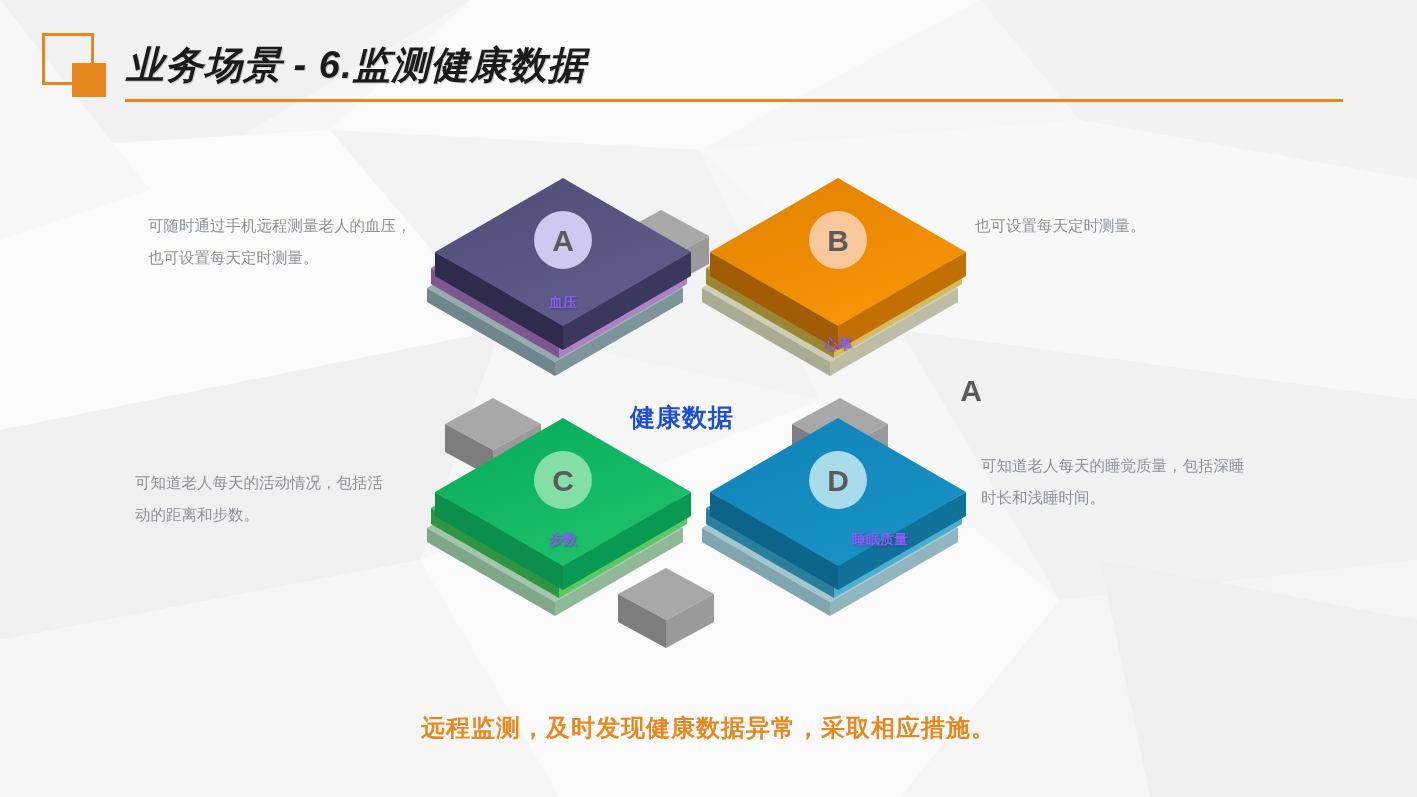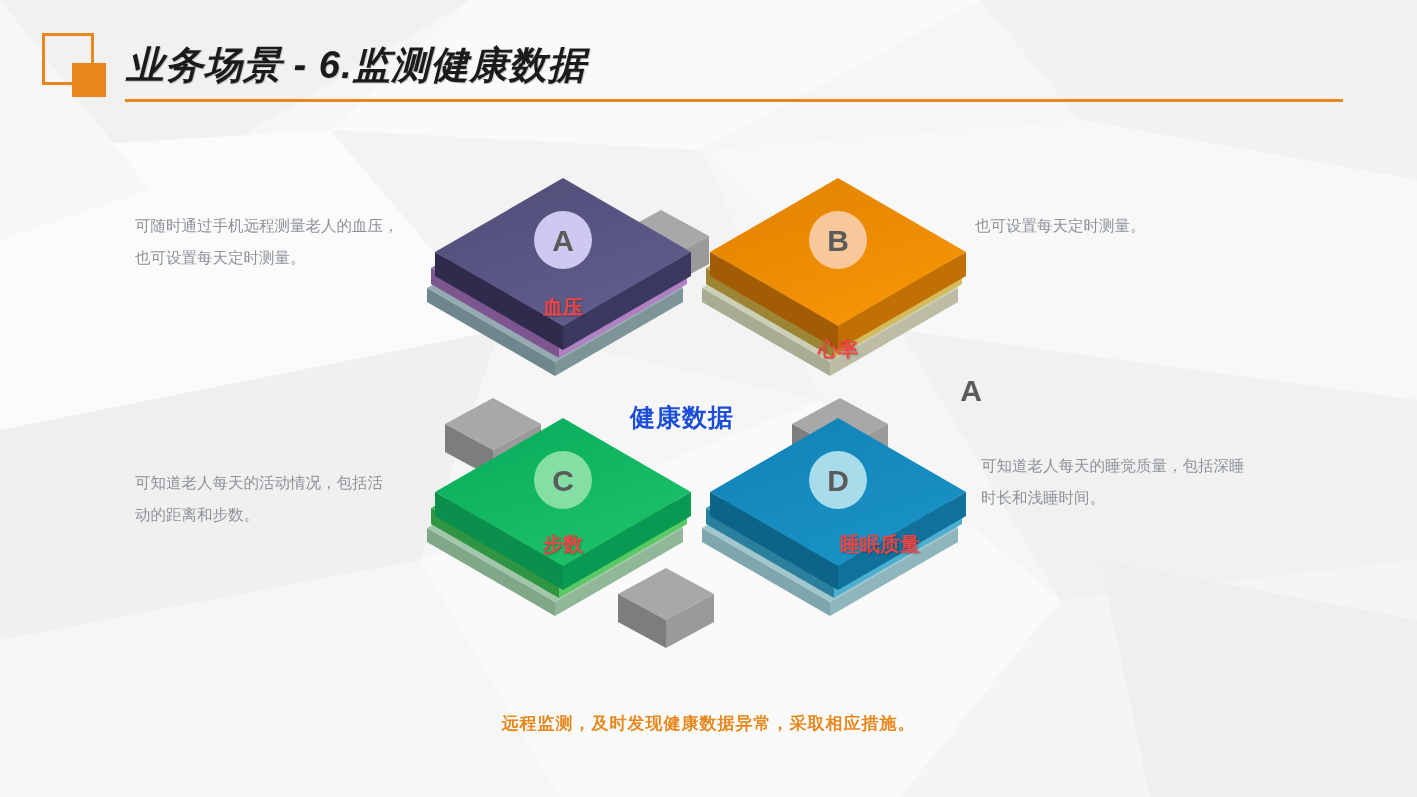--- a/index.html
+++ b/index.html
@@ -64,21 +64,21 @@
   }
 
   
   .desc {
     position: absolute;
     font-size: 15.5px;
     line-height: 32px;
     color: #8d9299;
     white-space: nowrap;
   }
-  .desc-a { left: 135px; top: 210px; }
+  .desc-a { left: 148px; top: 210px; }
   .desc-b { left: 975px; top: 210px; }
   .desc-c { left: 135px; top: 458px; margin-top: 9px; }
   .desc-d { left: 981px; top: 450px; }
 
   
   #diagram {
     position: absolute;
     left: 408px;
     top: 150px;
     width: 600px;
@@ -101,36 +101,36 @@
   .blk-letter {
     position: absolute;
     font-size: 30px;
     font-weight: bold;
     color: #5b5b5b;
     text-align: center;
     width: 56px;
   }
   .blk-name {
     position: absolute;
-    font-size: 20px;
-    font-weight: bold;
-    color: #ef4444;
+    font-size: 14px;
+    font-weight: bold;
+    color: #8b5cf6;
     text-align: center;
     white-space: nowrap;
     transform: translateX(-50%);
     text-shadow: 1px 1px 2px rgba(0,0,0,0.28);
   }
 
   .footer-note {
     position: absolute;
     left: 0;
     top: 712px;
     width: 1417px;
     text-align: center;
-    font-size: 17px;
+    font-size: 24px;
     font-weight: bold;
     color: #e8871e;
     letter-spacing: 1px;
     text-shadow: 1px 1px 0 rgba(255,255,255,0.8);
   }
 </style>
 </head>
 <body>
 
 <div id="slide">

